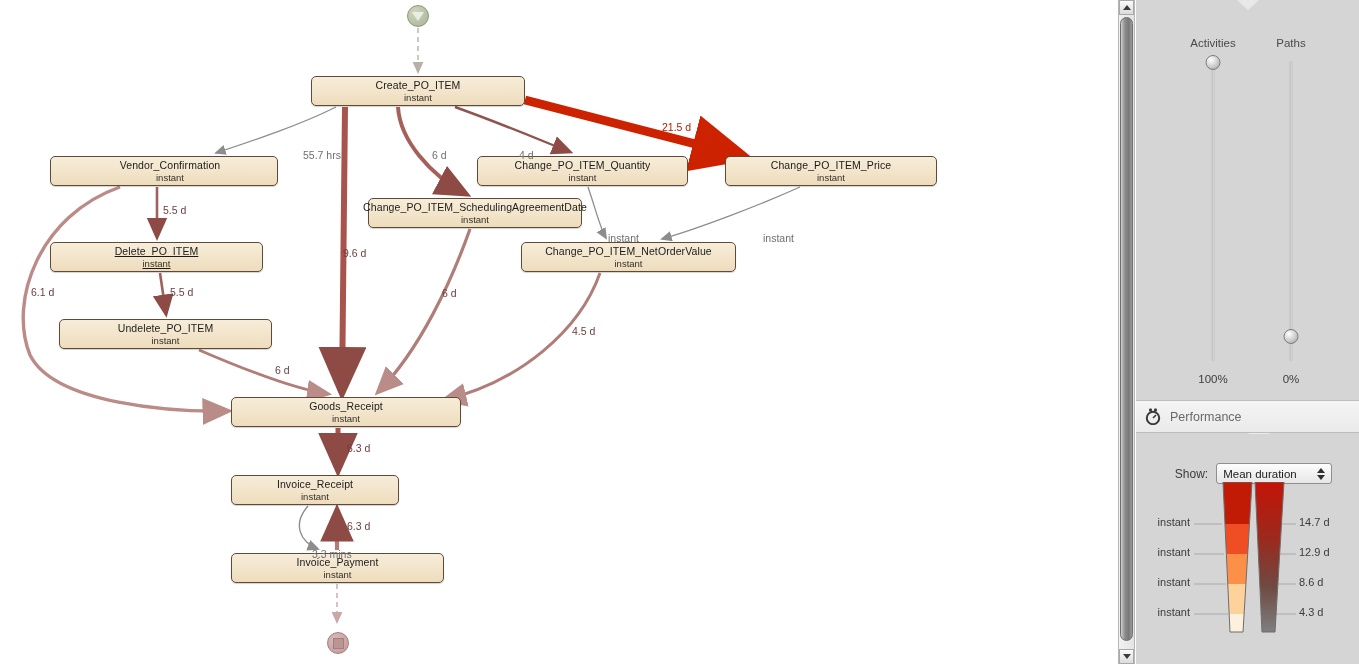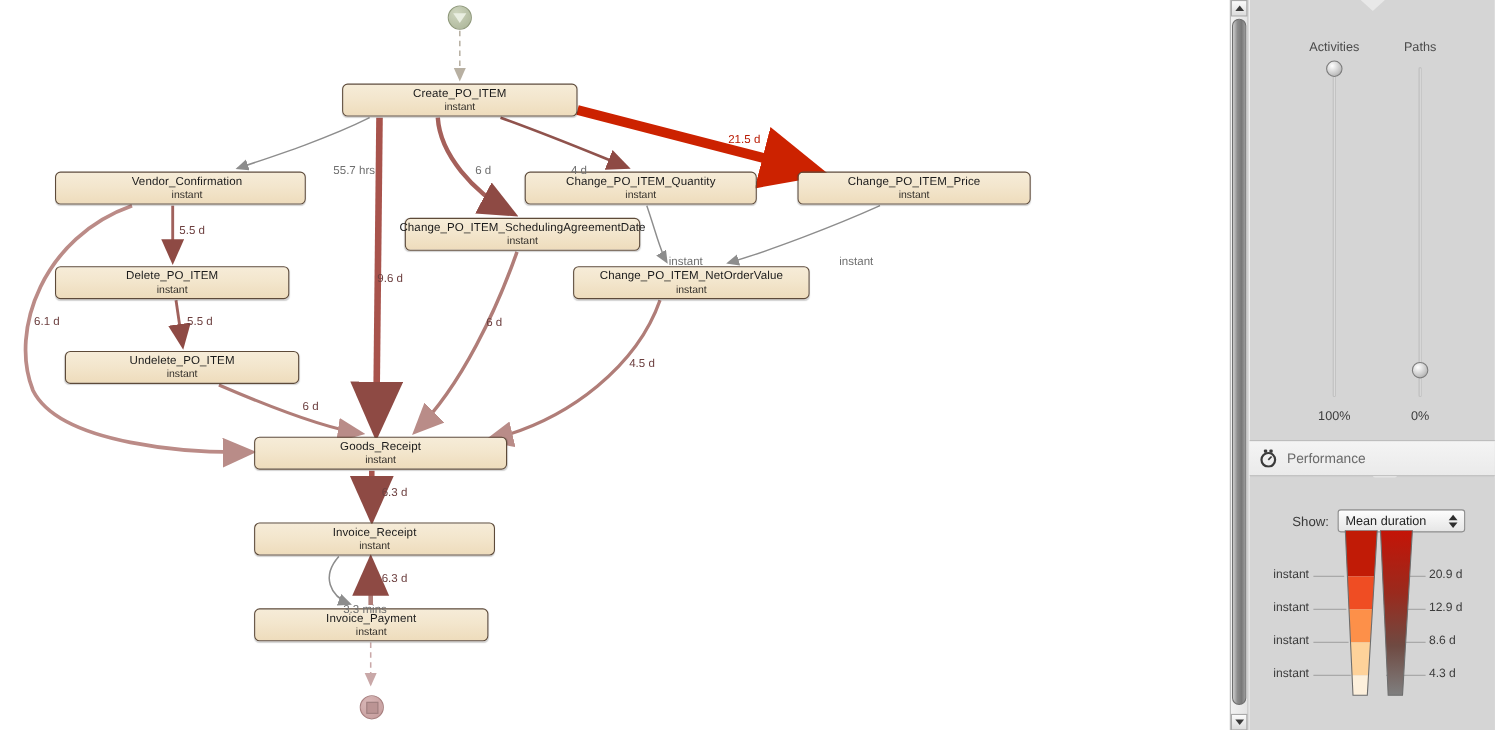--- a/index.html
+++ b/index.html
@@ -217,21 +217,21 @@
 
   <div id="nodes-layer">
       <div class="node" style="left: 311px; top: 76px; width: 214px; height: 30px;">
         <div class="nlabel">Create_PO_ITEM</div>
         <div class="nsub">instant</div>
       </div>
       <div class="node" style="left: 50px; top: 156px; width: 228px; height: 30px; padding-left: 12px;">
         <div class="nlabel">Vendor_Confirmation</div>
         <div class="nsub">instant</div>
       </div>
-      <div class="node" style="left: 50px; top: 242px; width: 213px; height: 30px;">
+      <div class="node" style="left: 50px; top: 242px; width: 213px; height: 30px; text-decoration: underline;">
         <div class="nlabel">Delete_PO_ITEM</div>
         <div class="nsub">instant</div>
       </div>
       <div class="node" style="left: 59px; top: 319px; width: 213px; height: 30px;">
         <div class="nlabel">Undelete_PO_ITEM</div>
         <div class="nsub">instant</div>
       </div>
       <div class="node" style="left: 368px; top: 198px; width: 214px; height: 30px;">
         <div class="nlabel">Change_PO_ITEM_SchedulingAgreementDate</div>
         <div class="nsub">instant</div>
@@ -245,21 +245,21 @@
         <div class="nsub">instant</div>
       </div>
       <div class="node" style="left: 521px; top: 242px; width: 215px; height: 30px;">
         <div class="nlabel">Change_PO_ITEM_NetOrderValue</div>
         <div class="nsub">instant</div>
       </div>
       <div class="node" style="left: 231px; top: 397px; width: 230px; height: 30px;">
         <div class="nlabel">Goods_Receipt</div>
         <div class="nsub">instant</div>
       </div>
-      <div class="node" style="left: 231px; top: 475px; width: 219px; height: 30px;">
+      <div class="node" style="left: 231px; top: 475px; width: 168px; height: 30px;">
         <div class="nlabel">Invoice_Receipt</div>
         <div class="nsub">instant</div>
       </div>
       <div class="node" style="left: 231px; top: 553px; width: 213px; height: 30px;">
         <div class="nlabel">Invoice_Payment</div>
         <div class="nsub">instant</div>
       </div>
     </div>
 
   <div id="edgelabels-layer">
@@ -372,19 +372,19 @@
       <polygon points="87,0 116,0 107,150 94,150" fill="none" stroke="#6d6d6d" stroke-width="1"></polygon>
 
       <polygon points="119,0 148,0 139,150 126,150" fill="url(#pathgrad)" stroke="#6d6d6d" stroke-width="1"></polygon>
     </svg>
 
     <div id="legend-labels">
         <div class="leg-left" style="left: 0px; top: 82px;">instant</div>
         <div class="leg-left" style="left: 0px; top: 112px;">instant</div>
         <div class="leg-left" style="left: 0px; top: 142px;">instant</div>
         <div class="leg-left" style="left: 0px; top: 172px;">instant</div>
-        <div class="leg-right" style="left: 163px; top: 82px;">20.9 d</div>
+        <div class="leg-right" style="left: 163px; top: 82px;">14.7 d</div>
         <div class="leg-right" style="left: 163px; top: 112px;">12.9 d</div>
         <div class="leg-right" style="left: 163px; top: 142px;">8.6 d</div>
         <div class="leg-right" style="left: 163px; top: 172px;">4.3 d</div>
       </div>
   </div>
 </div>
 
 </body></html>

